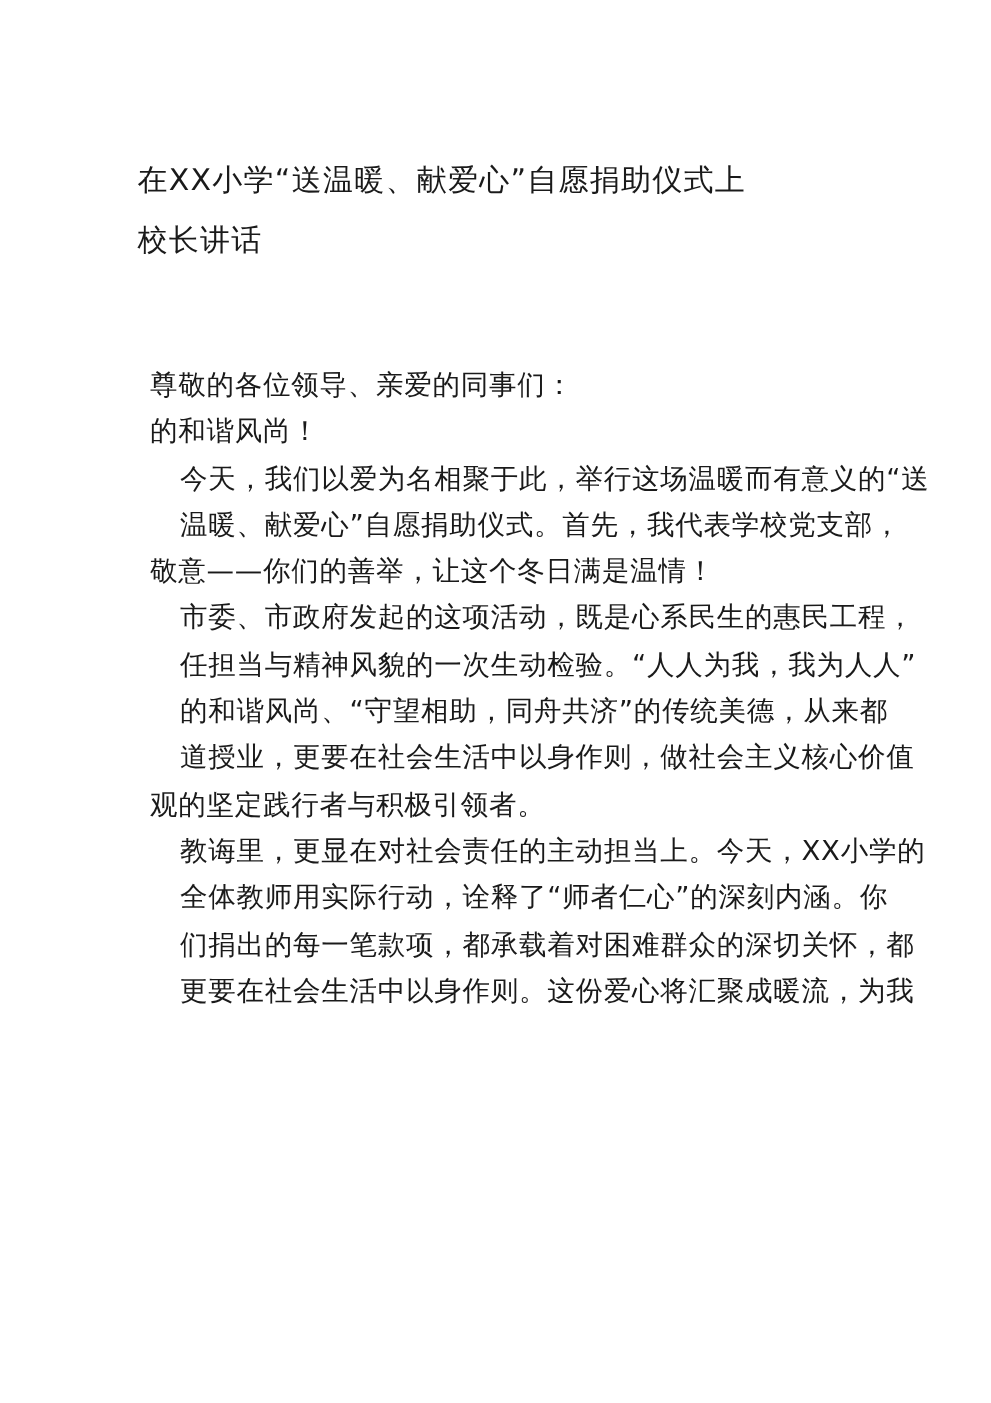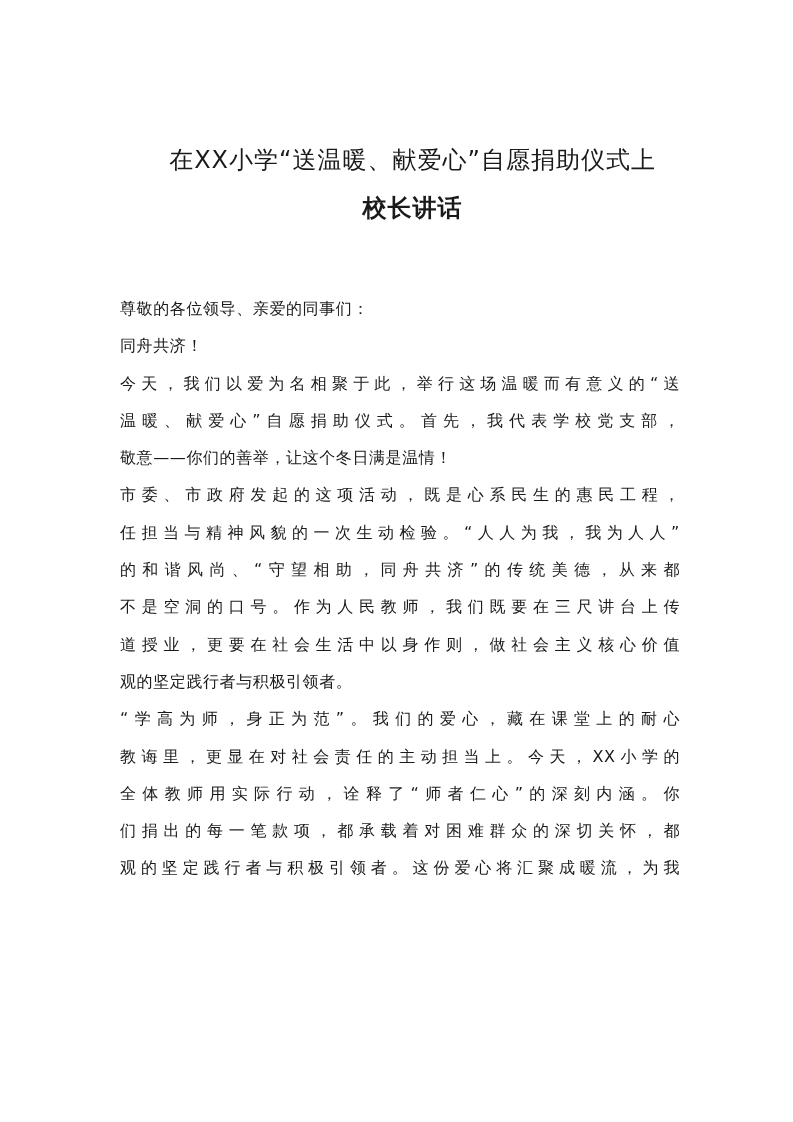--- a/index.html
+++ b/index.html
@@ -19,66 +19,64 @@
       position: absolute;
       left: 0; top: 0;
       width: 793px;
       height: 1122px;
       background: #ffffff;
     }
     .title {
       position: absolute;
       left: 110px;
       width: 573px;
-      text-align: center;
       font-size: 24px;
       line-height: 28px;
       letter-spacing: 1px;
       white-space: nowrap;
       font-weight: normal;
-      margin: 16px;
+      margin: 0;
     }
     .title-line1 { top: 130px; }
-    .title-line2 { top: 178px; font-weight: bold; }
+    .title-line2 { top: 178px; }
     .body {
       position: absolute;
       left: 120px;
       top: 290px;
       width: 560px;
     }
     .line {
       height: 37.3px;
       line-height: 37.3px;
-      font-size: 16px;
+      font-size: 22px;
       white-space: nowrap;
       letter-spacing: 0.6px;
     }
     .line.just {
       text-align: justify;
       text-align-last: justify;
+      margin-left: 24px;
     }
   </style>
 </head>
 <body>
 
 <div class="page">
   <h1 class="title title-line1">在XX小学“送温暖、献爱心”自愿捐助仪式上</h1>
   <h1 class="title title-line2">校长讲话</h1>
 
   <div class="body">
     <div class="line">尊敬的各位领导、亲爱的同事们：</div>
-    <div class="line">同舟共济！</div>
+    <div class="line">的和谐风尚！</div>
     <div class="line just">今天，我们以爱为名相聚于此，举行这场温暖而有意义的“送</div>
     <div class="line just">温暖、献爱心”自愿捐助仪式。首先，我代表学校党支部，</div>
     <div class="line">敬意——你们的善举，让这个冬日满是温情！</div>
     <div class="line just">市委、市政府发起的这项活动，既是心系民生的惠民工程，</div>
     <div class="line just">任担当与精神风貌的一次生动检验。“人人为我，我为人人”</div>
     <div class="line just">的和谐风尚、“守望相助，同舟共济”的传统美德，从来都</div>
-    <div class="line just">不是空洞的口号。作为人民教师，我们既要在三尺讲台上传</div>
     <div class="line just">道授业，更要在社会生活中以身作则，做社会主义核心价值</div>
     <div class="line">观的坚定践行者与积极引领者。</div>
-    <div class="line just">“学高为师，身正为范”。我们的爱心，藏在课堂上的耐心</div>
     <div class="line just">教诲里，更显在对社会责任的主动担当上。今天，XX小学的</div>
     <div class="line just">全体教师用实际行动，诠释了“师者仁心”的深刻内涵。你</div>
     <div class="line just">们捐出的每一笔款项，都承载着对困难群众的深切关怀，都</div>
-    <div class="line just">观的坚定践行者与积极引领者。这份爱心将汇聚成暖流，为我</div>
+    <div class="line just">更要在社会生活中以身作则。这份爱心将汇聚成暖流，为我</div>
   </div>
 </div>
 
 </body></html>

